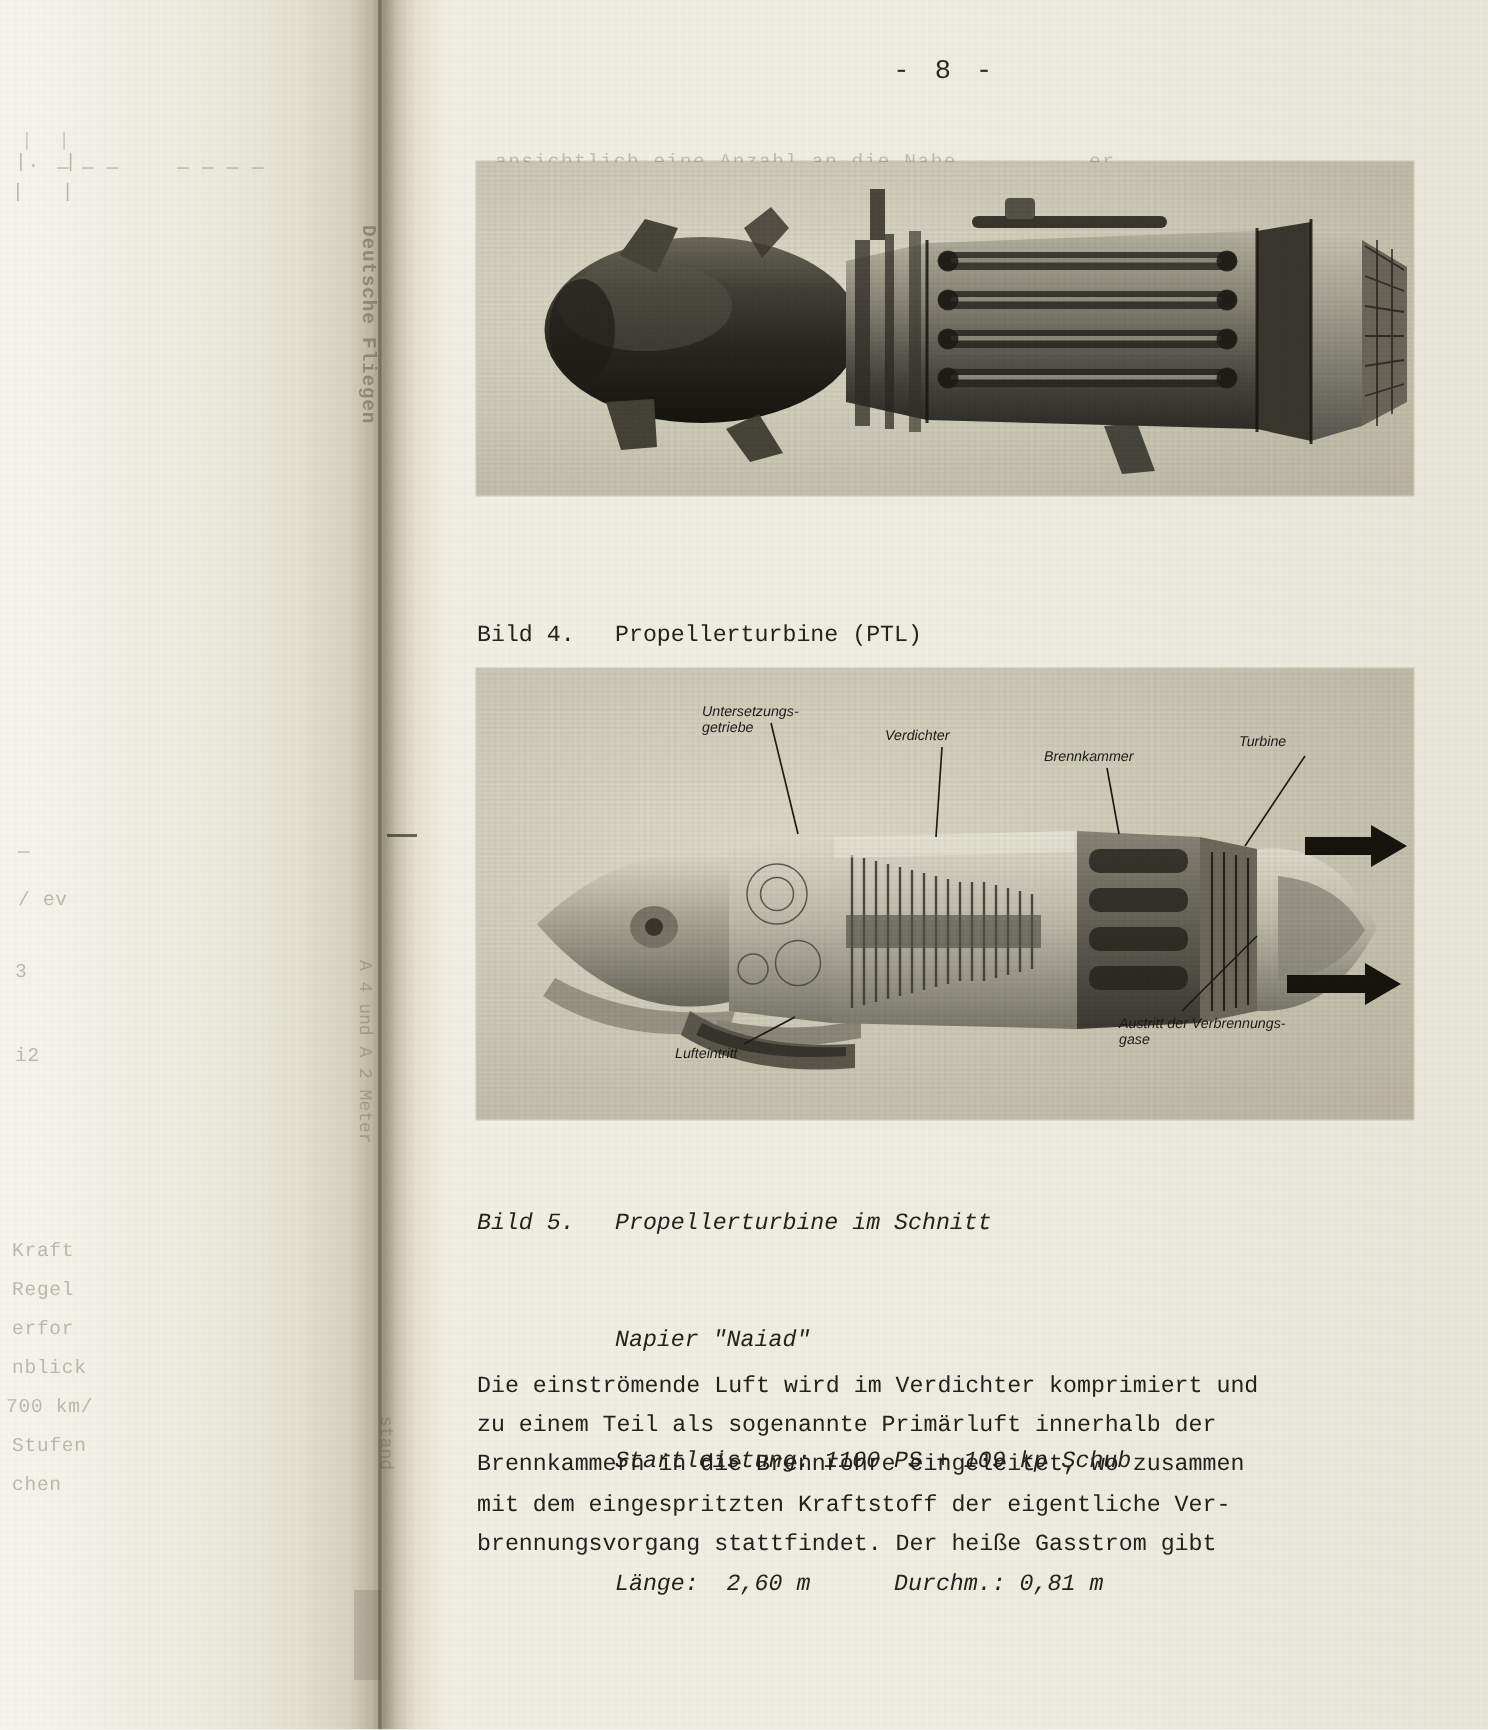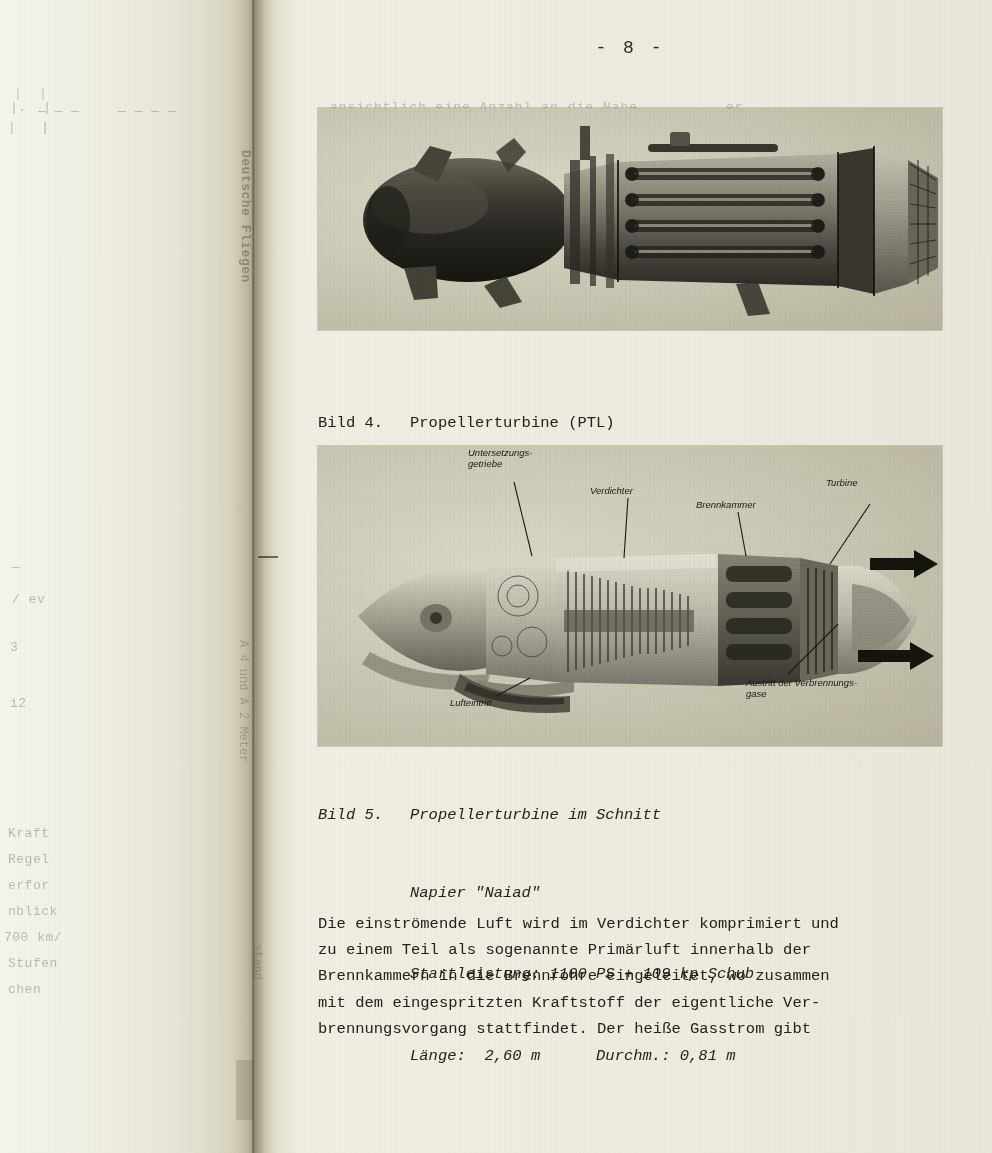--- a/index.html
+++ b/index.html
@@ -406,25 +406,25 @@
         <g stroke="#1d1c17" stroke-width="1.1" fill="none">
           <path d="M196 36 L214 110"></path>
           <path d="M310 52 L306 112"></path>
           <path d="M420 66 L428 110"></path>
           <path d="M552 58 L512 118"></path>
           <path d="M178 250 L212 232"></path>
           <path d="M470 228 L520 178"></path>
         </g>
       </svg>
 
-      <div class="fig-label" style="left:150px; top:2px;">Untersetzungs-
+      <div class="fig-label" style="left:150px; top:24px;">Untersetzungs-
 getriebe</div>
       <div class="fig-label" style="left:272px; top:40px;">Verdichter</div>
       <div class="fig-label" style="left:378px; top:54px;">Brennkammer</div>
-      <div class="fig-label" style="left:508px; top:32px;">Turbine</div>
+      <div class="fig-label" style="left:508px; top:44px;">Turbine</div>
       <div class="fig-label" style="left:132px; top:252px;">Lufteintritt</div>
       <div class="fig-label" style="left:428px; top:232px;">Austritt der Verbrennungs-
 gase</div>
 
       <div class="fig-grain"></div>
     </div>
 
     <div class="caption" id="cap5">
       <span class="cap-row"><span class="cap-label">Bild 5.</span><span>Propellerturbine im Schnitt</span></span>
       <span class="cap-row"><span class="cap-label"></span><span>Napier "Naiad"</span></span>

